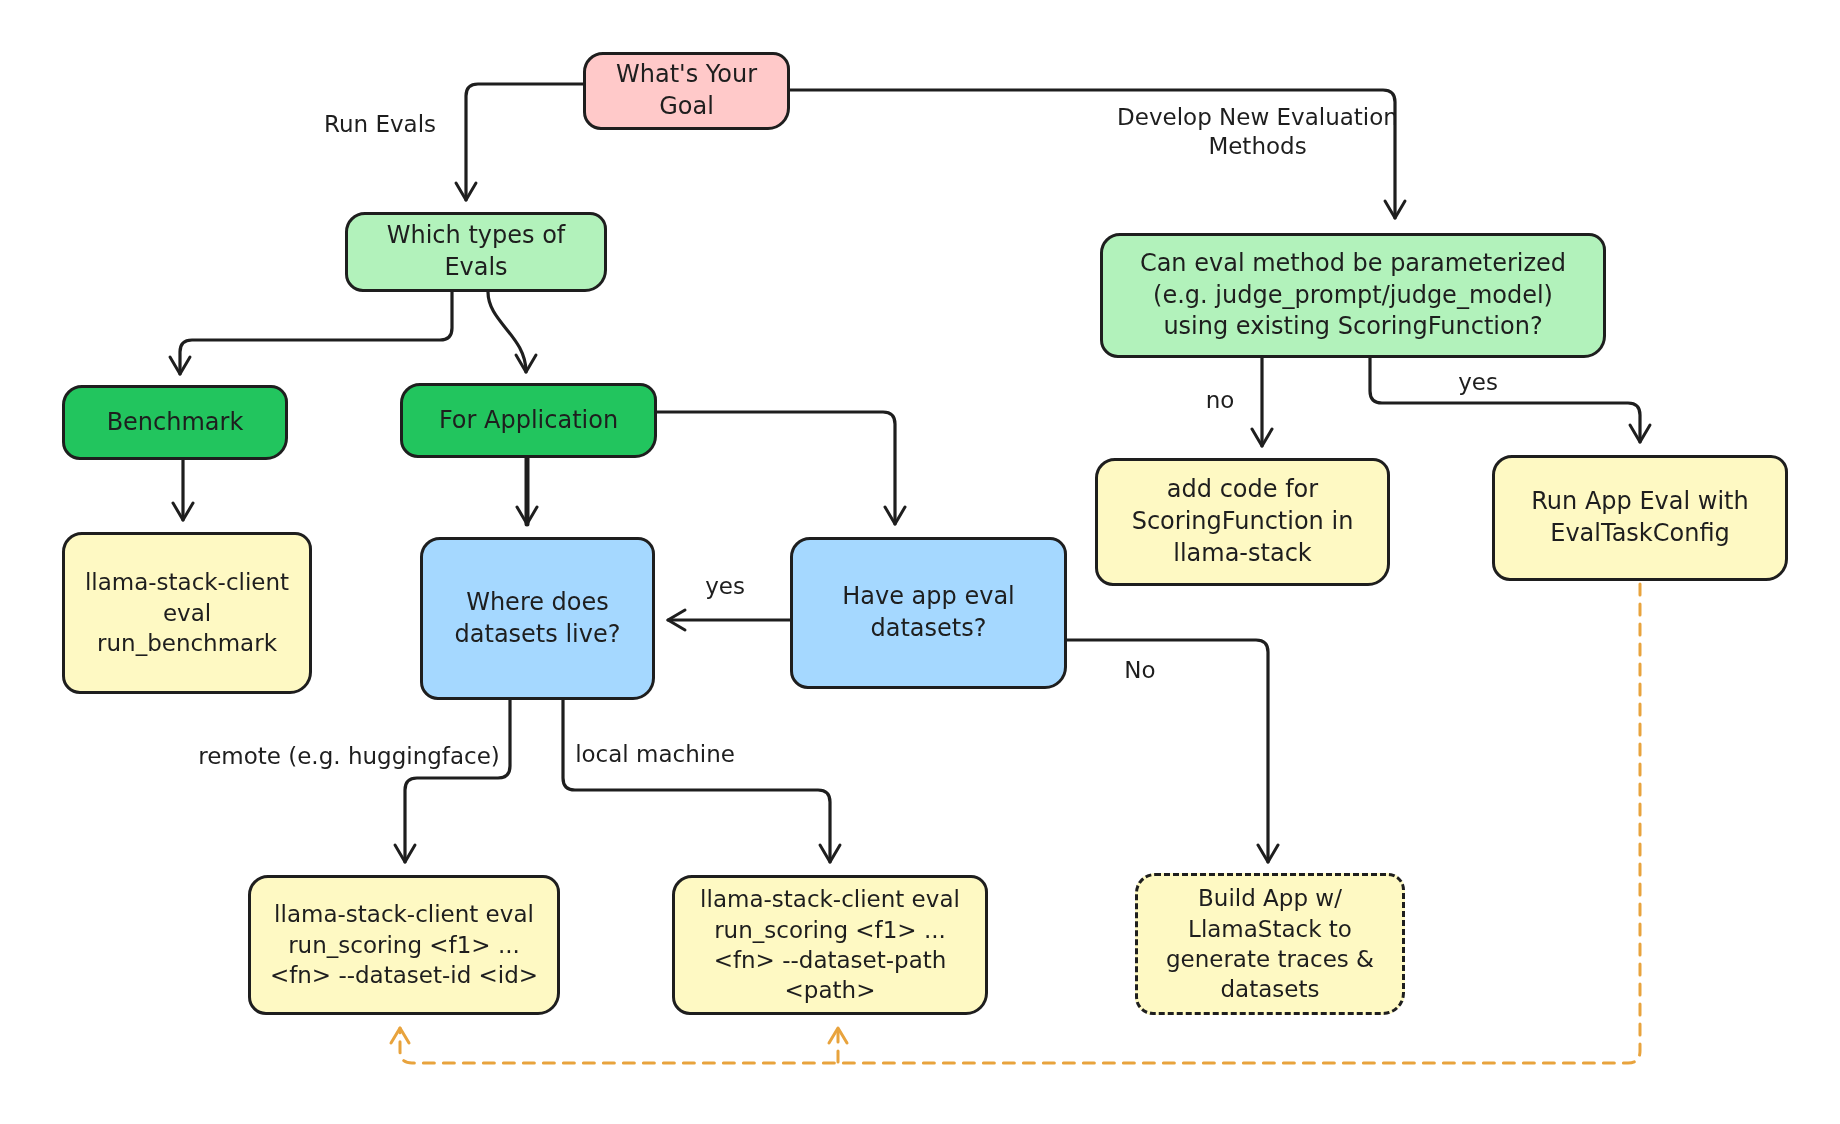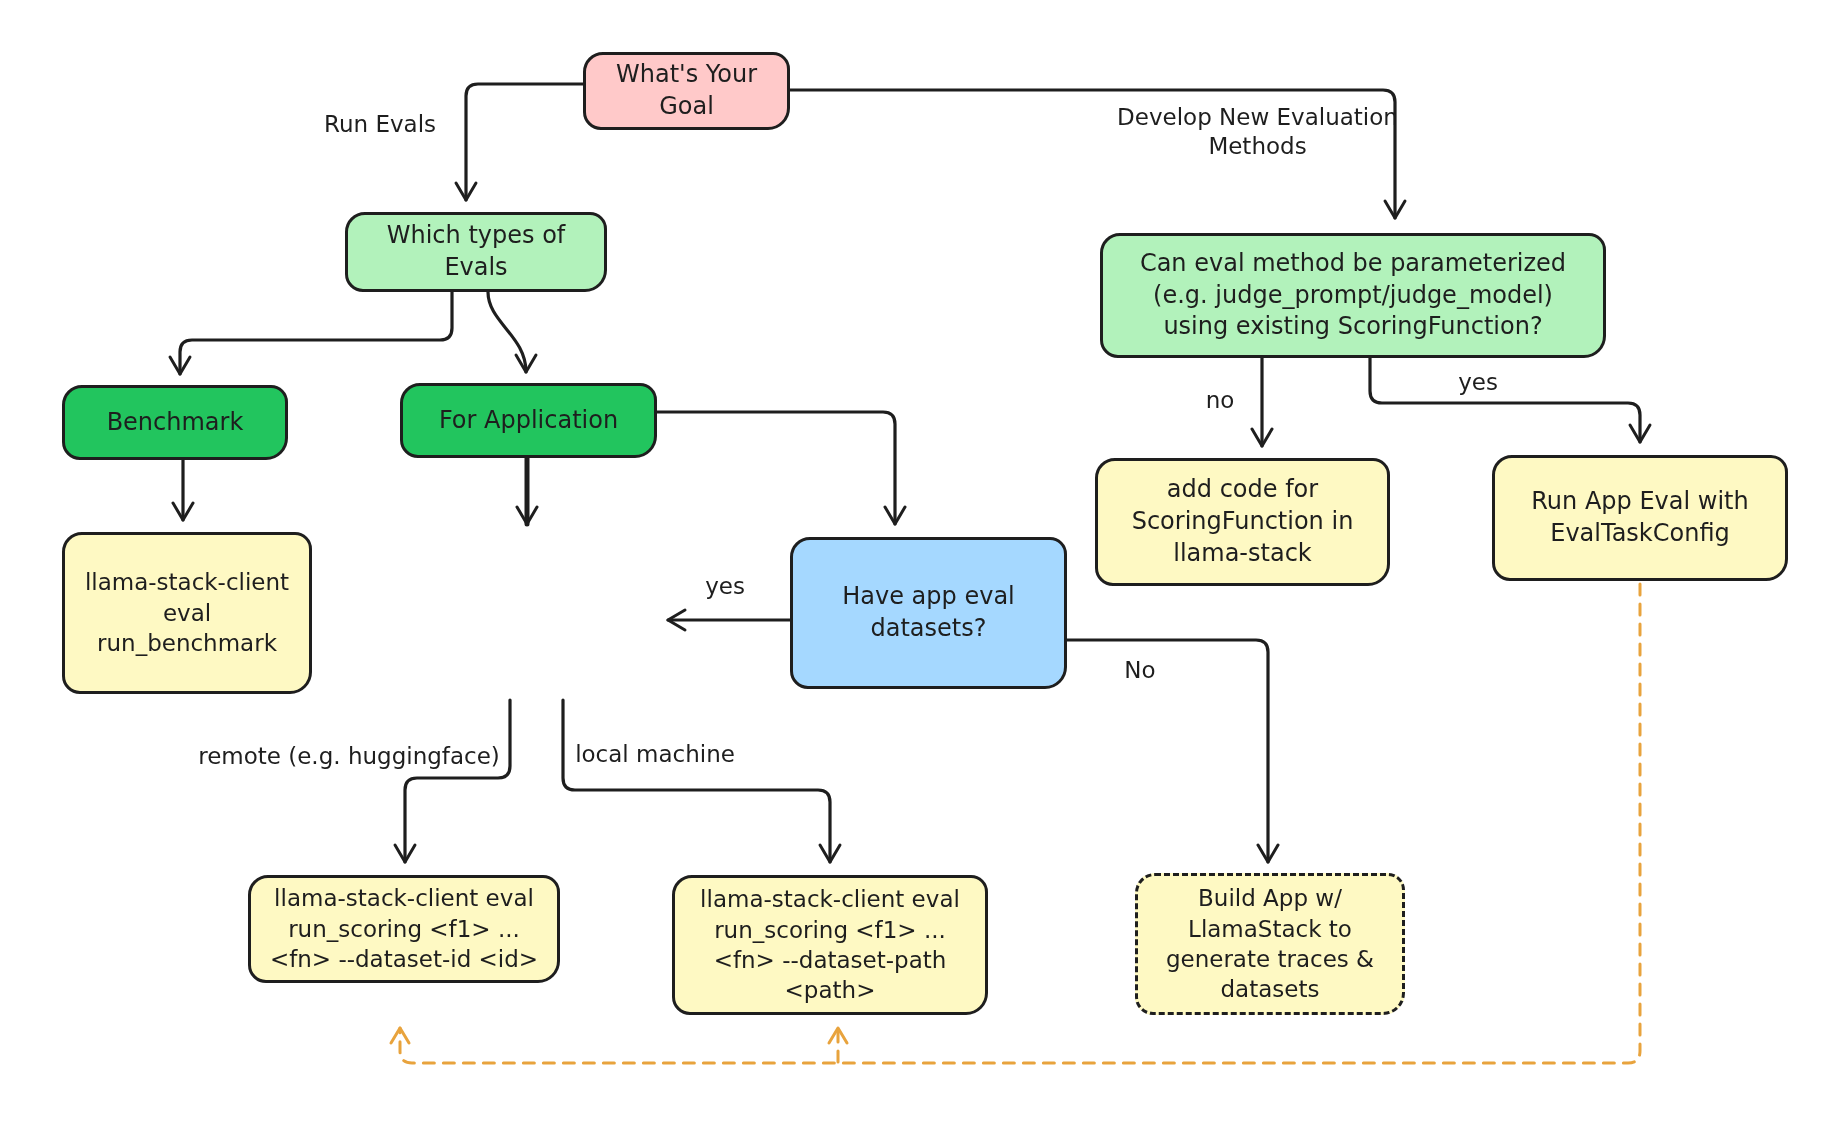--- a/index.html
+++ b/index.html
@@ -37,21 +37,21 @@
   .node-goal{left:583px;top:52px;width:207px;height:78px;}
   .node-which-types{left:345px;top:212px;width:262px;height:80px;padding:8px 38px;}
   .node-benchmark{left:62px;top:385px;width:226px;height:75px;}
   .node-for-application{left:400px;top:383px;width:257px;height:75px;}
   .node-run-benchmark{left:62px;top:532px;width:250px;height:162px;font-size:23px;padding:8px 10px;}
   .node-where-datasets{left:420px;top:537px;width:235px;height:163px;}
   .node-have-datasets{left:790px;top:537px;width:277px;height:152px;}
   .node-can-param{left:1100px;top:233px;width:506px;height:125px;padding:8px 14px;}
   .node-add-code{left:1095px;top:458px;width:295px;height:128px;}
   .node-run-app-eval{left:1492px;top:455px;width:296px;height:126px;}
-  .node-run-scoring-id{left:248px;top:875px;width:312px;height:108px;font-size:23px;padding:8px 12px;}
+  .node-run-scoring-id{left:248px;top:875px;width:312px;height:140px;font-size:23px;padding:8px 12px;}
   .node-run-scoring-path{left:672px;top:875px;width:316px;height:140px;font-size:23px;padding:8px 12px;}
   .node-build-app{left:1135px;top:873px;width:270px;height:142px;font-size:23px;}
   .lbl-run-evals{left:300px;top:110px;width:160px;}
   .lbl-develop-new{left:1085px;top:103px;width:345px;}
   .lbl-no{left:1185px;top:386px;width:70px;}
   .lbl-yes-right{left:1438px;top:368px;width:80px;}
   .lbl-yes-mid{left:685px;top:572px;width:80px;}
   .lbl-no-cap{left:1100px;top:656px;width:80px;}
   .lbl-remote{left:190px;top:742px;width:318px;}
   .lbl-local{left:575px;top:740px;width:160px;}
@@ -106,20 +106,23 @@
   </div>
 
   <div class="node fill-white node-for-application">
     <span>For Application</span>
   </div>
 
   <div class="node fill-yellow node-run-benchmark">
     <span>llama-stack-client eval run_benchmark</span>
   </div>
 
+  <div class="node fill-blue node-where-datasets">
+    <span>Where does datasets live?</span>
+  </div>
 
   <div class="node fill-blue node-have-datasets">
     <span>Have app eval datasets?</span>
   </div>
 
   <div class="node fill-green node-can-param">
     <span>Can eval method be parameterized (e.g. judge_prompt/judge_model) using existing ScoringFunction?</span>
   </div>
 
   <div class="node fill-yellow node-add-code">

